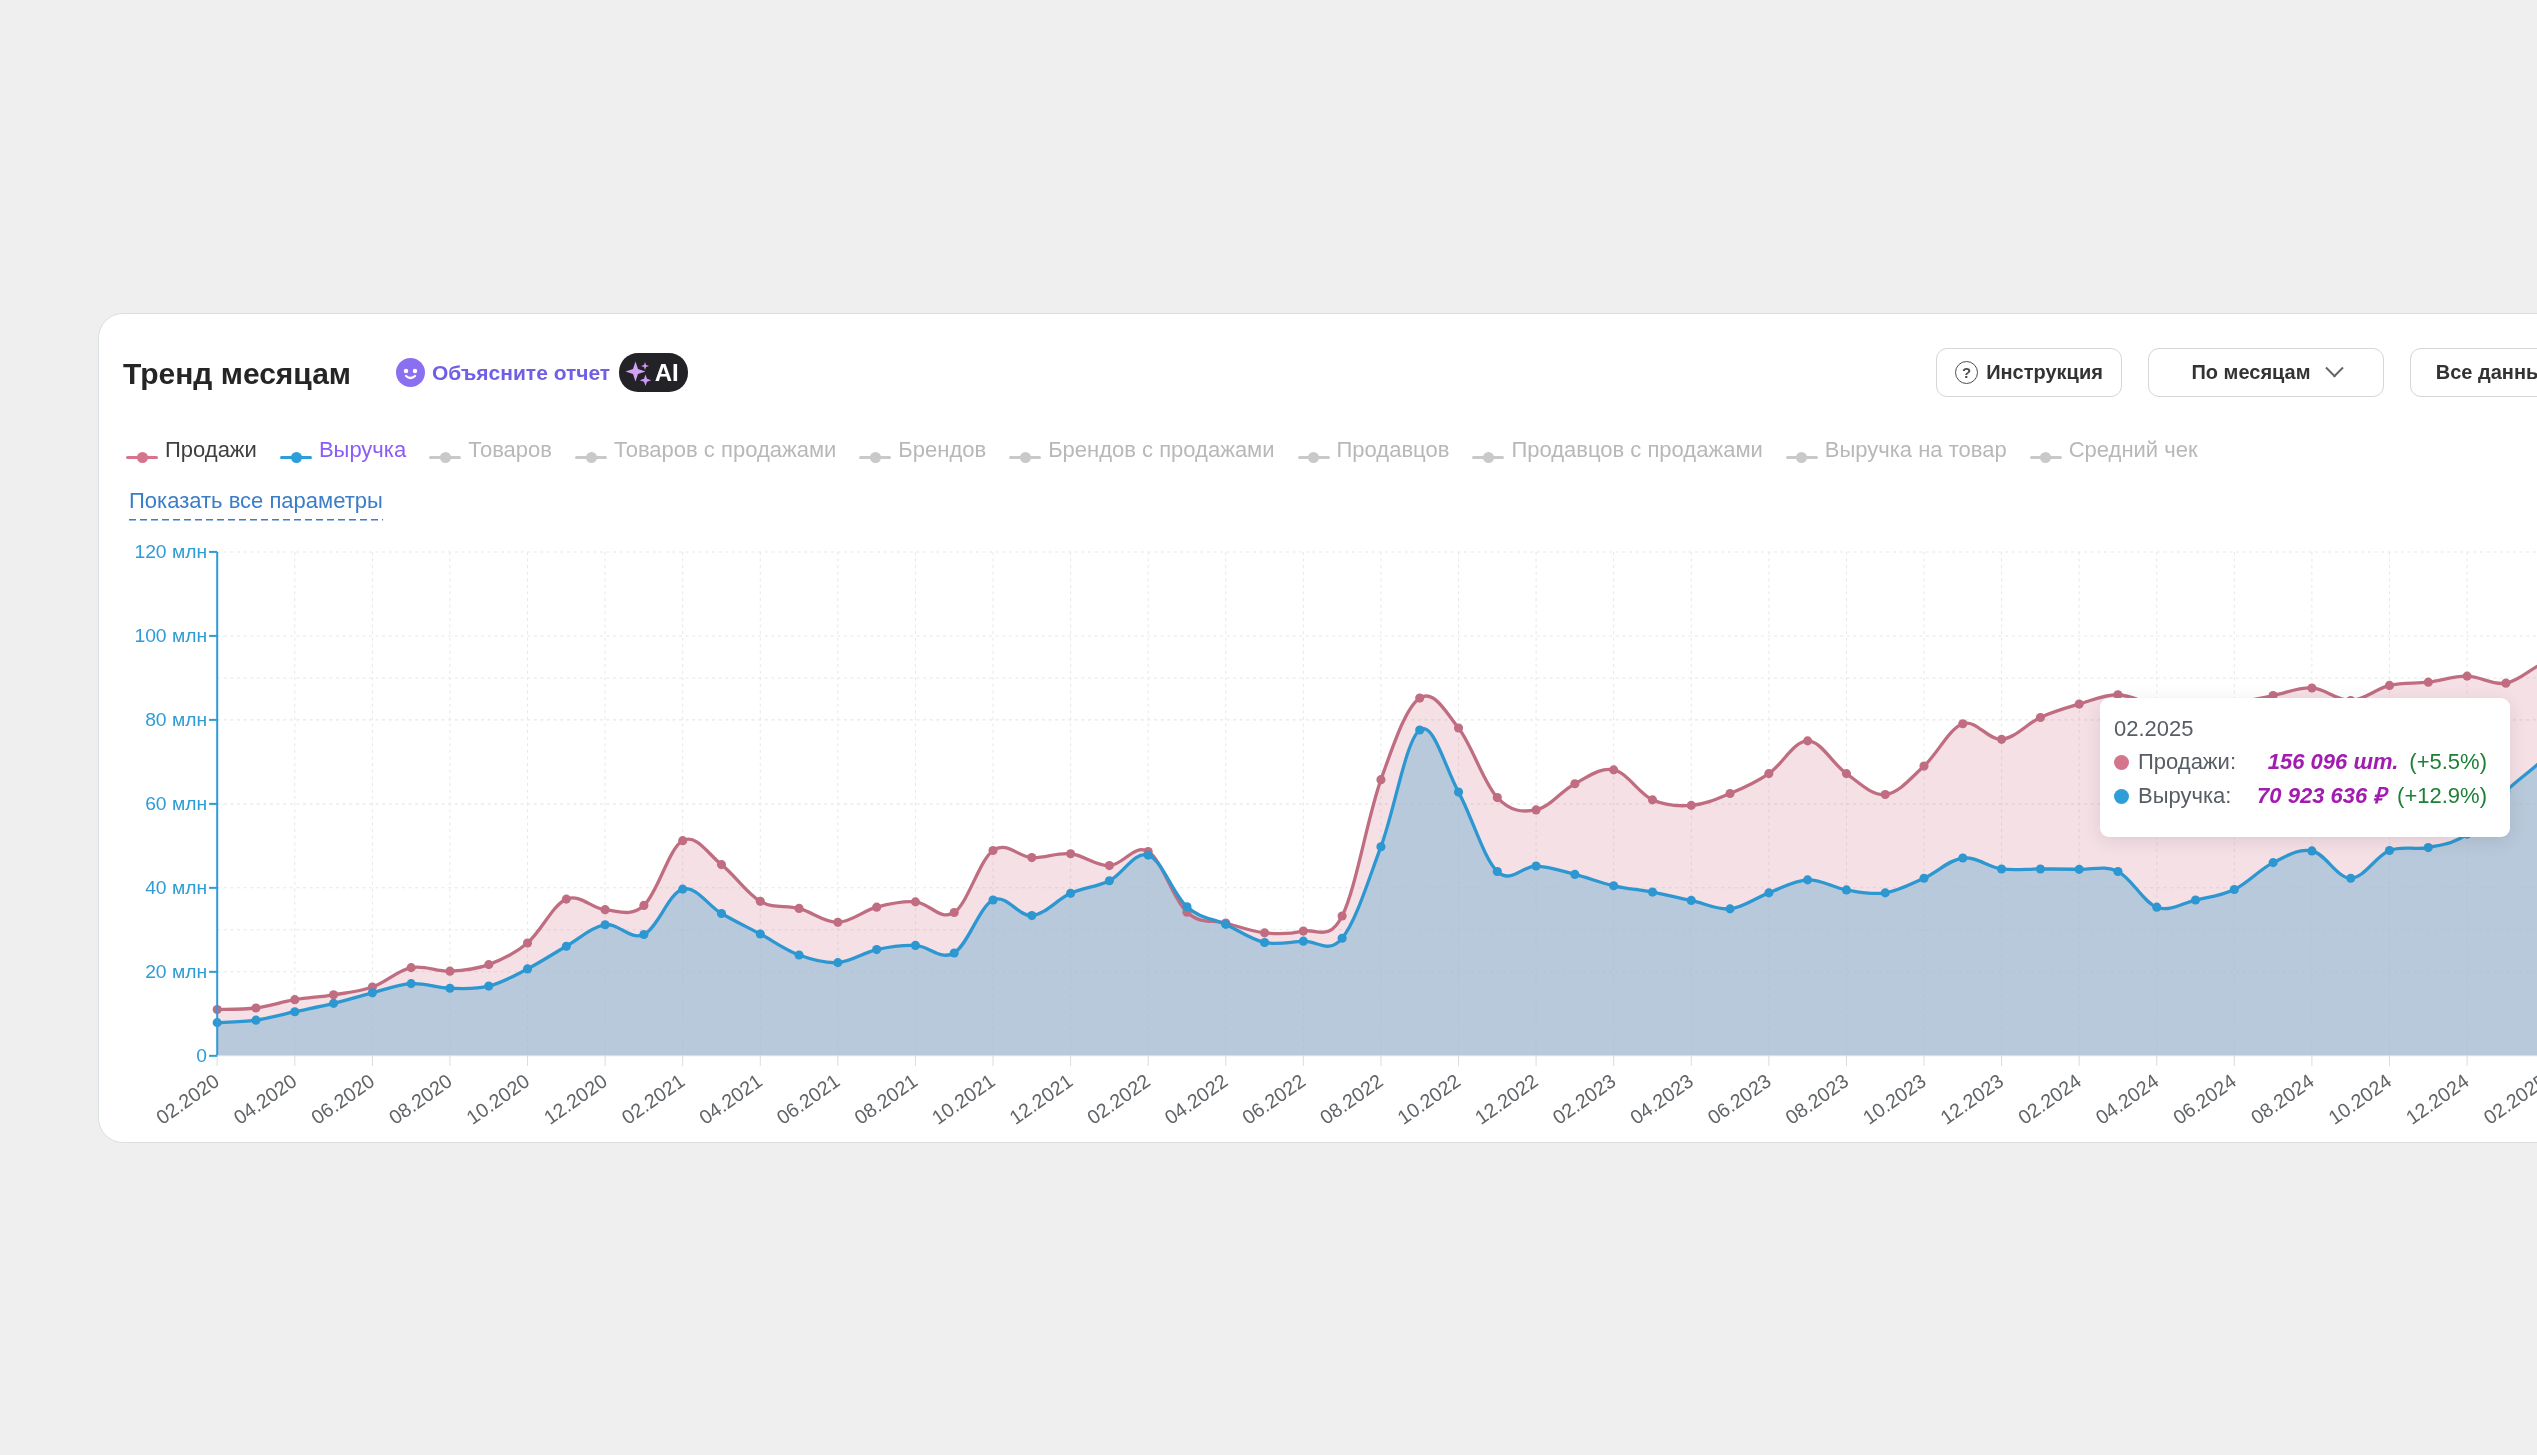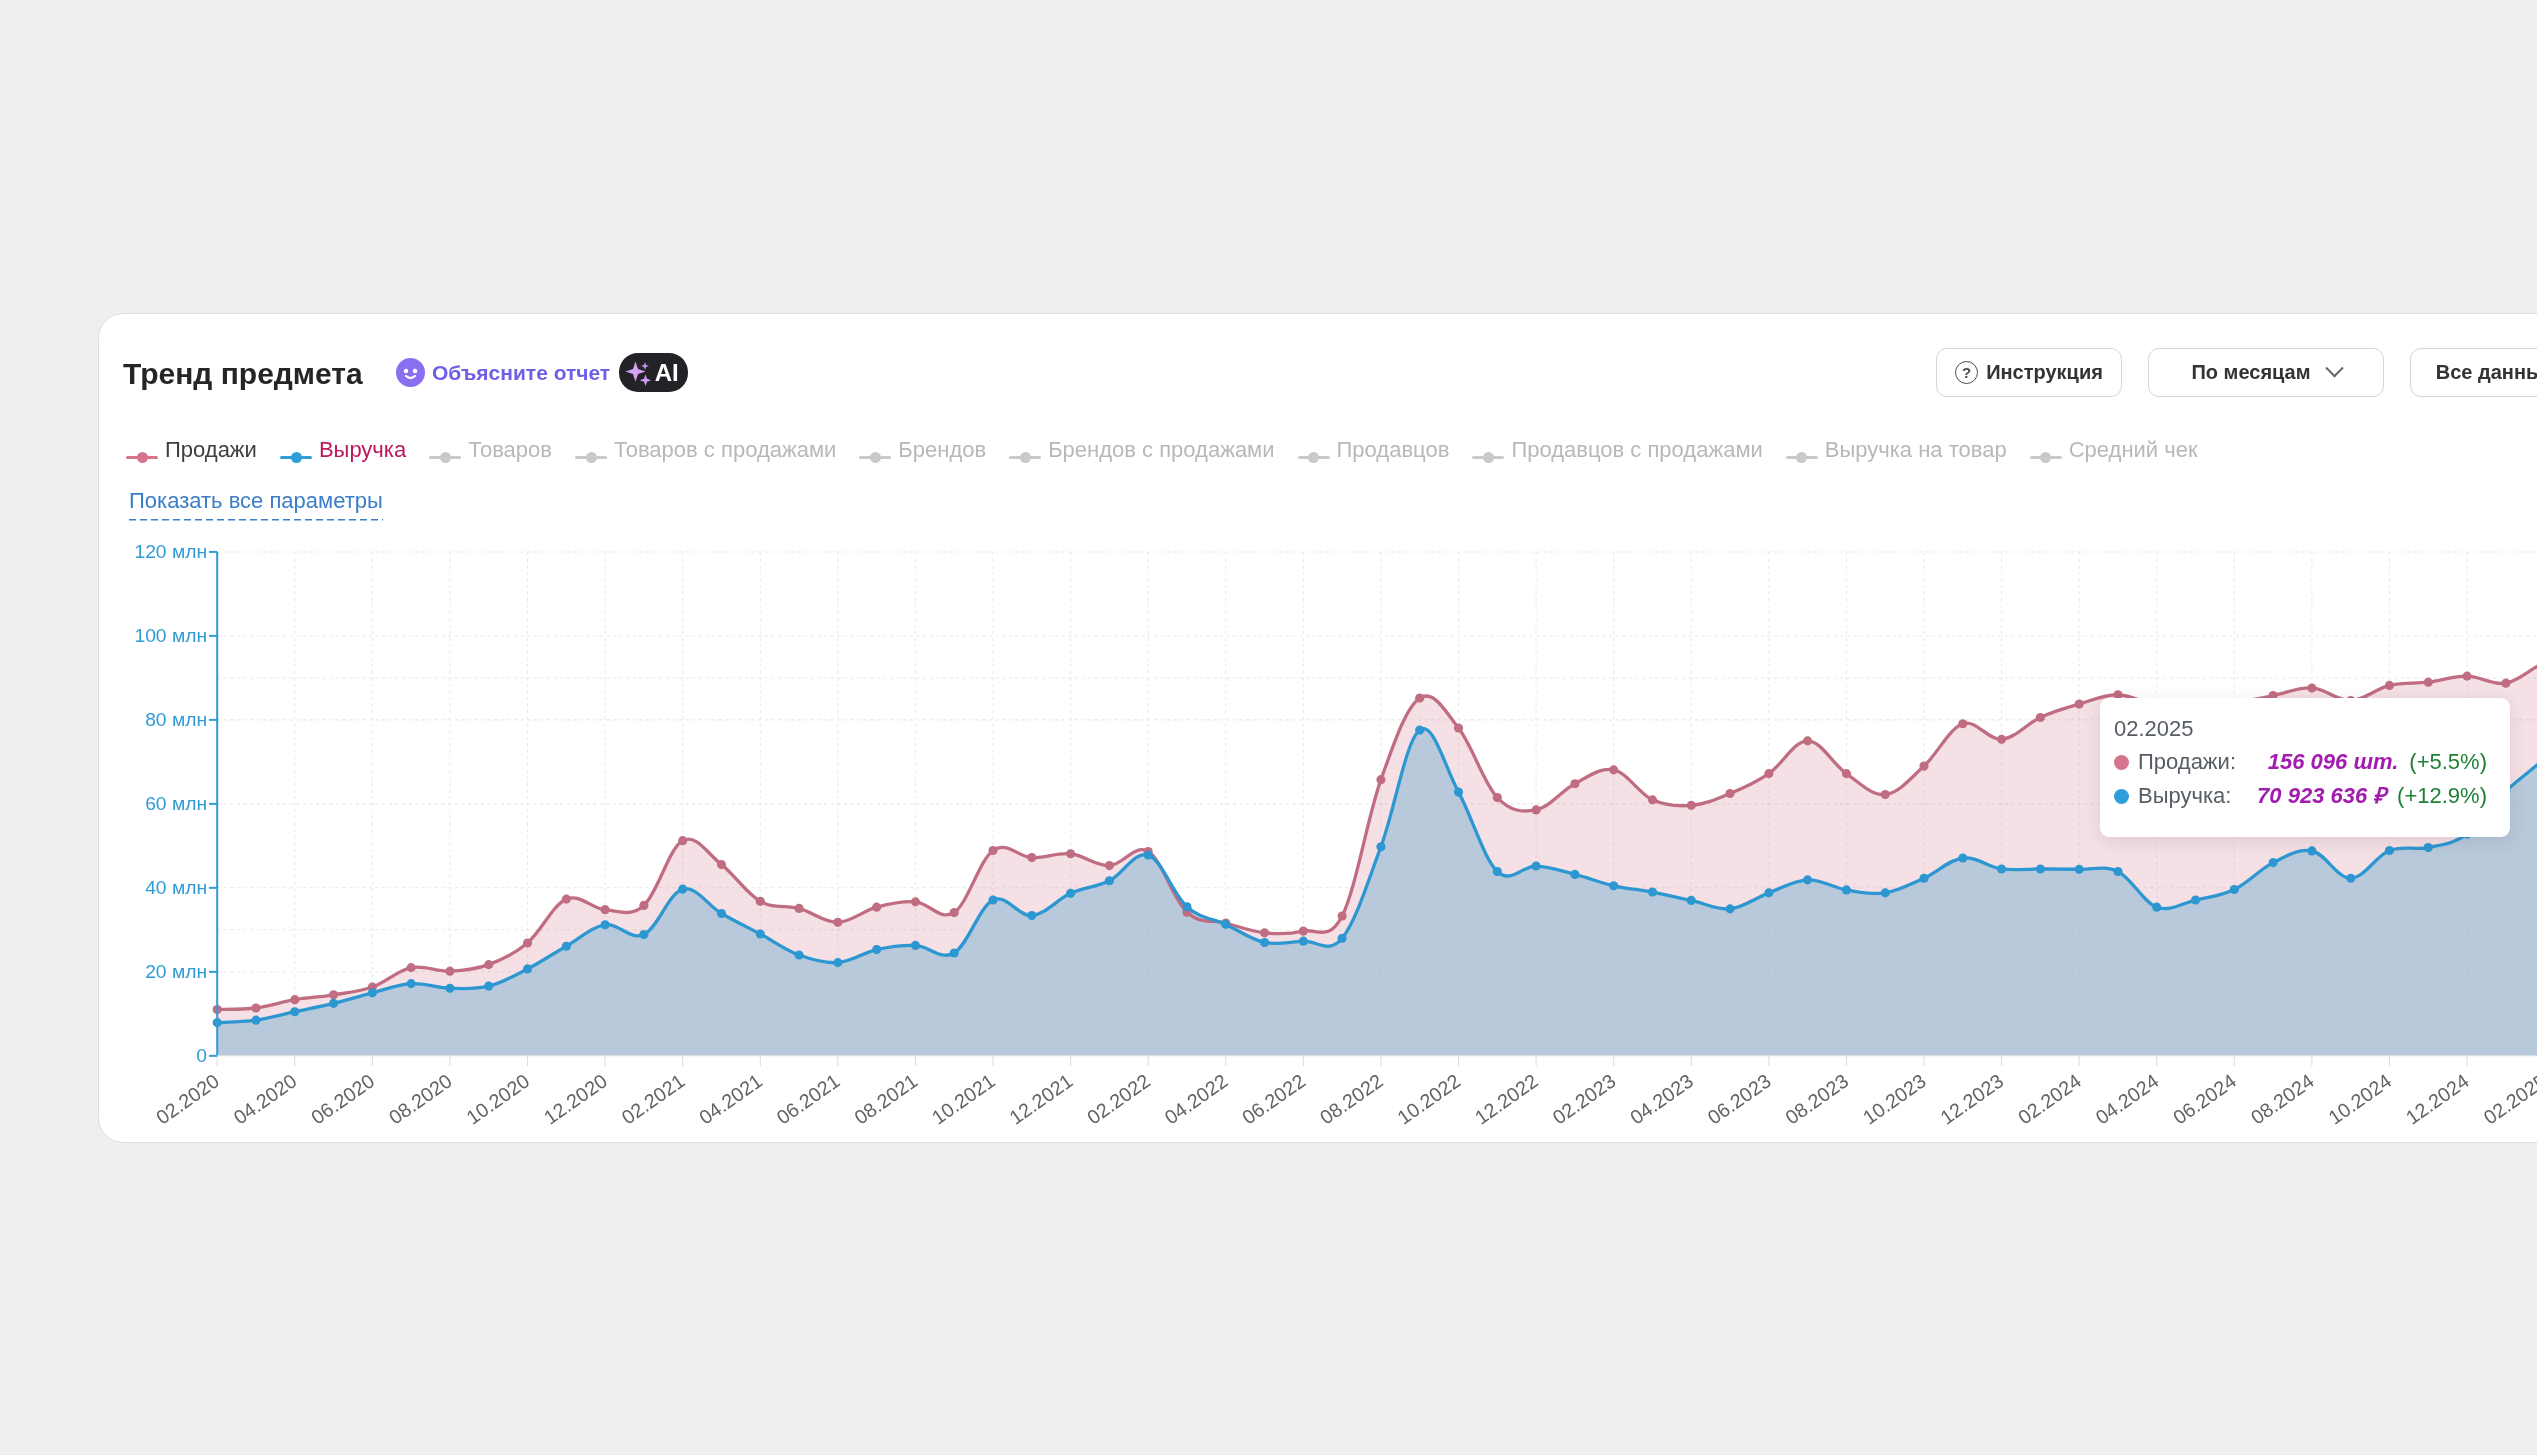--- a/index.html
+++ b/index.html
@@ -304,21 +304,21 @@
 <text font-size="39" fill="#616467" text-anchor="end" transform="translate(4257.0,2136) rotate(-35)">04.2024</text>
 <text font-size="39" fill="#616467" text-anchor="end" transform="translate(4409.8,2136) rotate(-35)">06.2024</text>
 <text font-size="39" fill="#616467" text-anchor="end" transform="translate(4562.7,2136) rotate(-35)">08.2024</text>
 <text font-size="39" fill="#616467" text-anchor="end" transform="translate(4715.6,2136) rotate(-35)">10.2024</text>
 <text font-size="39" fill="#616467" text-anchor="end" transform="translate(4868.5,2136) rotate(-35)">12.2024</text>
 <text font-size="39" fill="#616467" text-anchor="end" transform="translate(5021.4,2136) rotate(-35)">02.2025</text>
 <text font-size="39" fill="#616467" text-anchor="end" transform="translate(5174.2,2136) rotate(-35)">04.2025</text>
 <text font-size="39" fill="#616467" text-anchor="end" transform="translate(5327.1,2136) rotate(-35)">06.2025</text>
 <text font-size="39" fill="#616467" text-anchor="end" transform="translate(5480.0,2136) rotate(-35)">08.2025</text>
 </svg>
-<div class="abs title">Тренд предмета</div>
+<div class="abs title">Тренд месяцам</div>
 <div class="abs aiwrap">
   <div class="aicirc">
       <svg width="29" height="29" viewBox="0 0 58 58" style="position:absolute;left:0;top:0">
     <circle cx="20" cy="26" r="4.5" fill="#fff"></circle>
         <circle cx="38" cy="26" r="4.5" fill="#fff"></circle>
     <path d="M20 36 Q29 44 38 36" stroke="#fff" stroke-width="4.5" fill="none" stroke-linecap="round"></path>
       </svg>
     </div>
   <div class="ailink">Объясните отчет</div>
   <div class="aipill">
@@ -342,21 +342,21 @@
         <span class="ll" style="background:#d5758d"></span>
         <span class="ld" style="background:#d5758d"></span>
       </span>
       <span style="color:#3f3f3f">Продажи</span>
     </span>
 <span class="li">
       <span class="lg">
         <span class="ll" style="background:#2e9ed8"></span>
         <span class="ld" style="background:#2e9ed8"></span>
       </span>
-      <span style="color:#be185d">Выручка</span>
+      <span style="color:#8b5cf6">Выручка</span>
     </span>
 <span class="li">
       <span class="lg">
         <span class="ll" style="background:#c9c9c9"></span>
         <span class="ld" style="background:#c9c9c9"></span>
       </span>
       <span style="color:#b8b8b8">Товаров</span>
     </span>
 <span class="li">
       <span class="lg">

